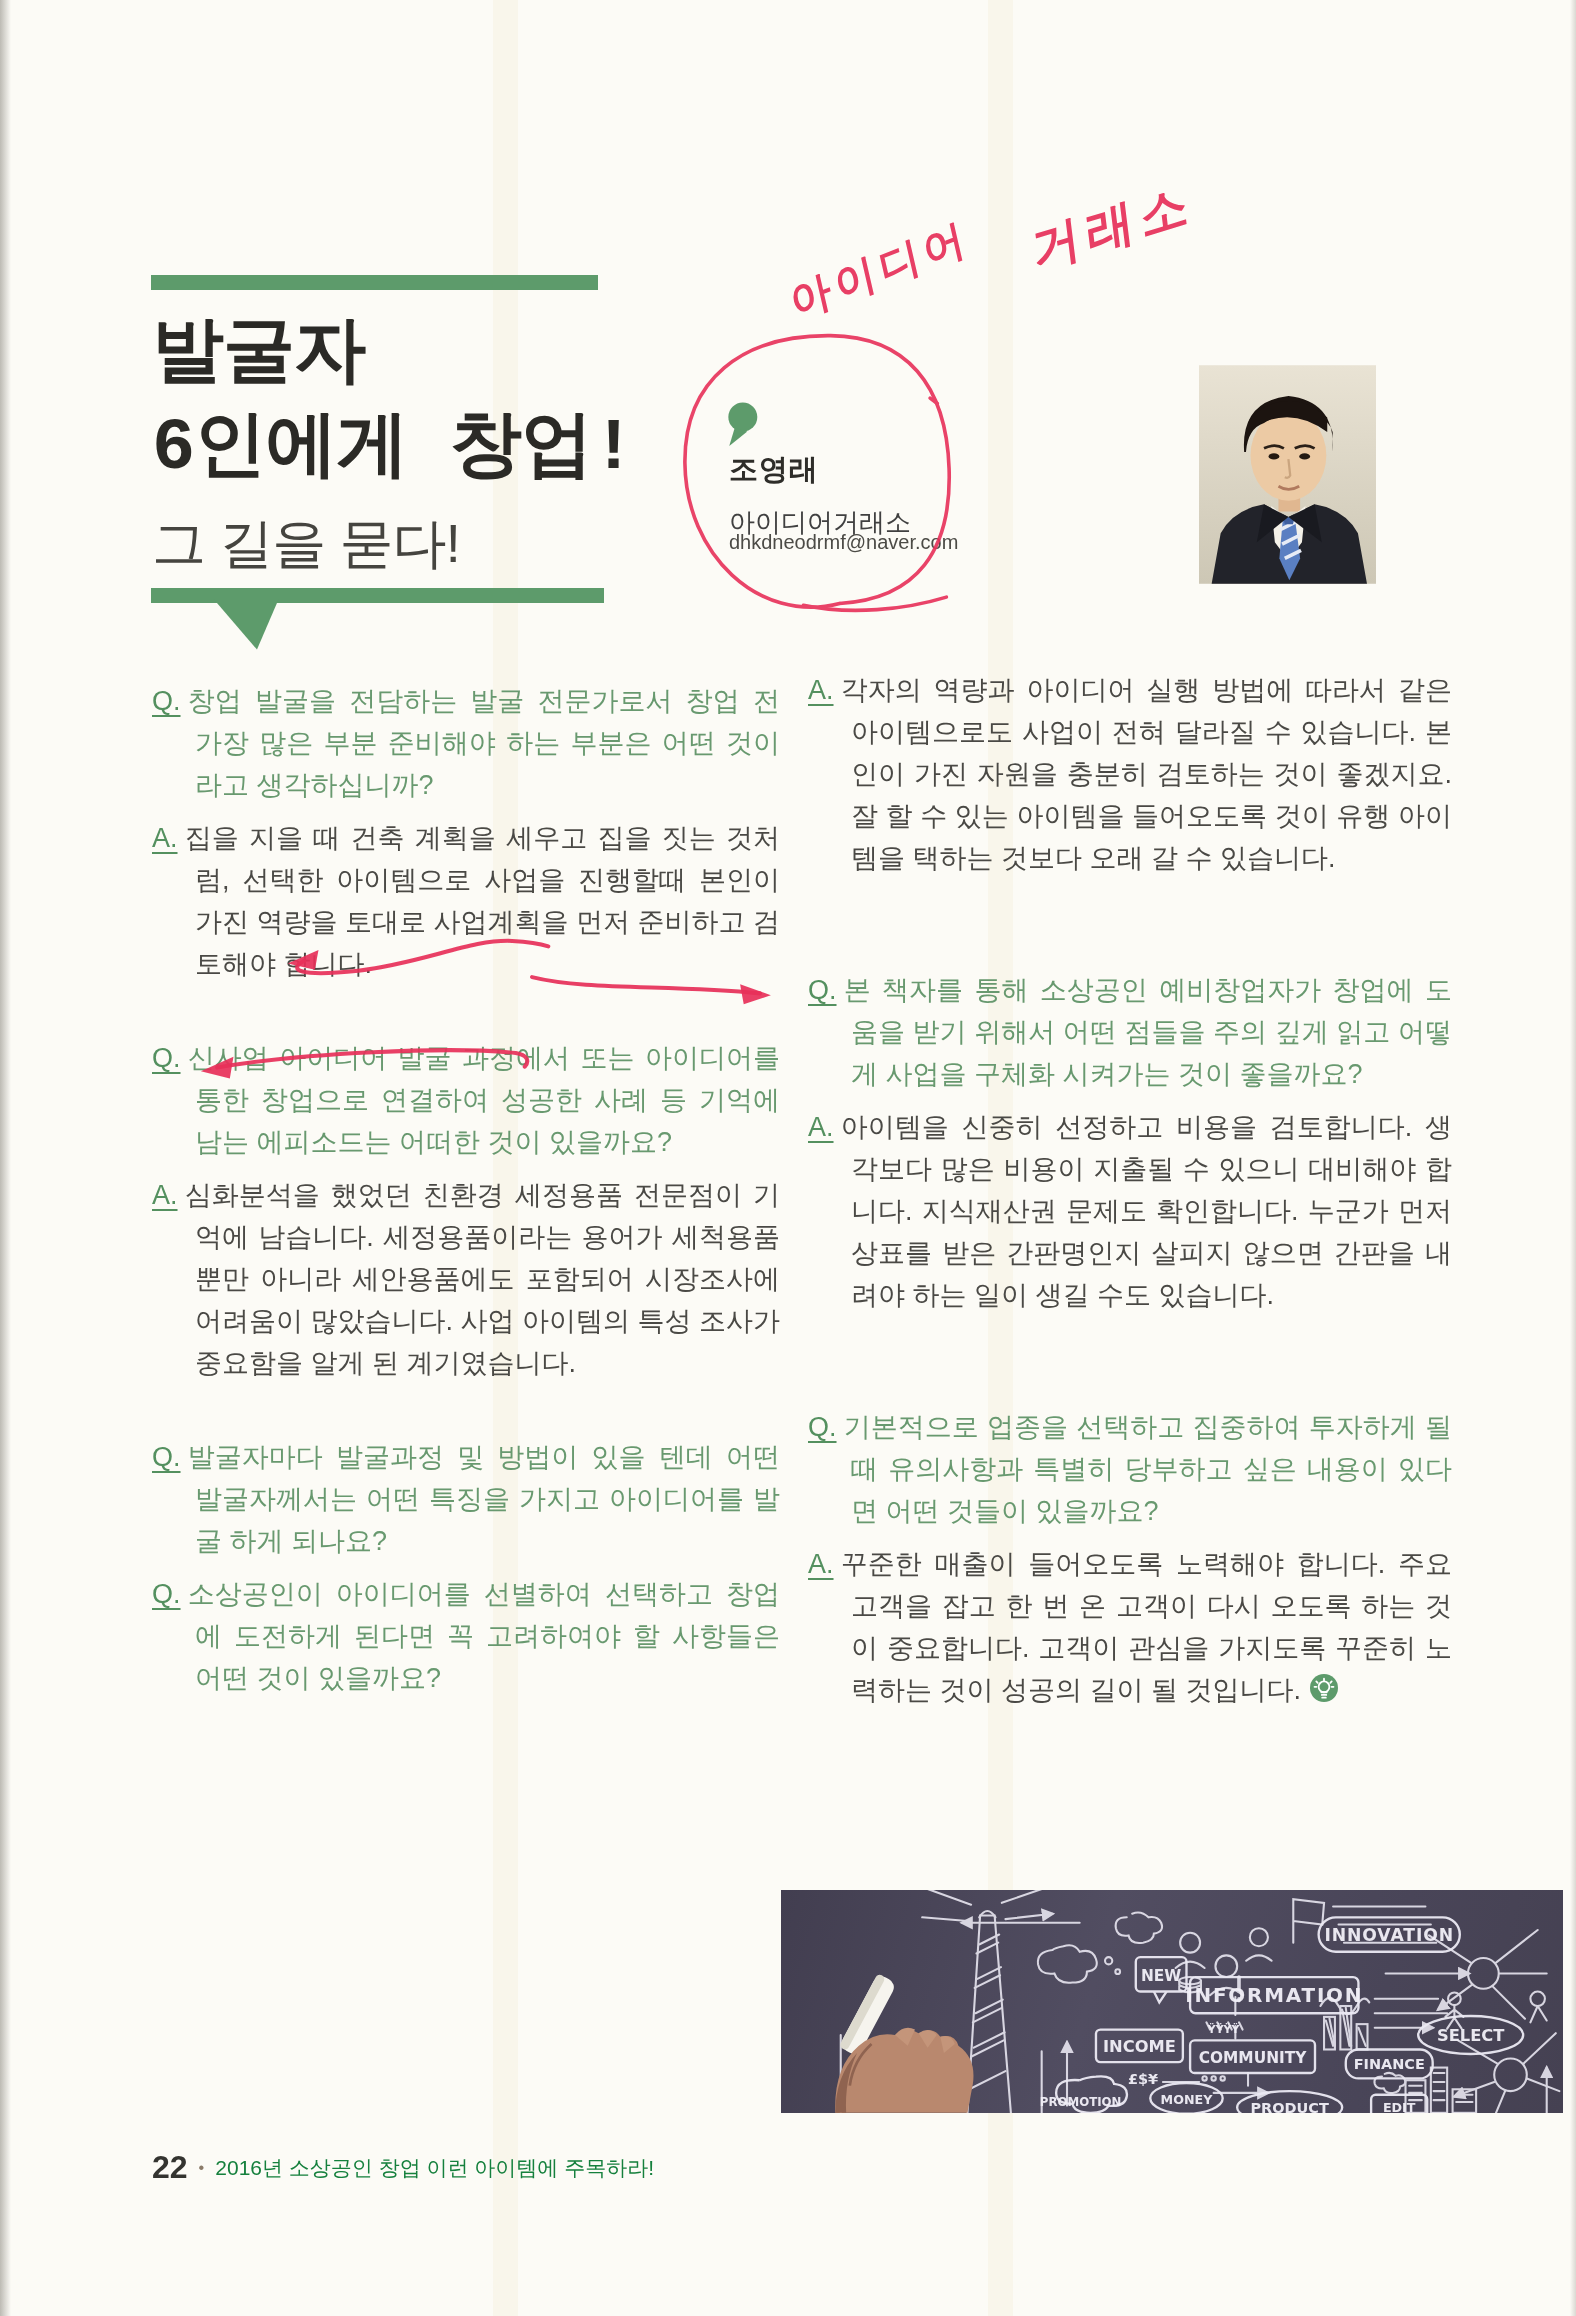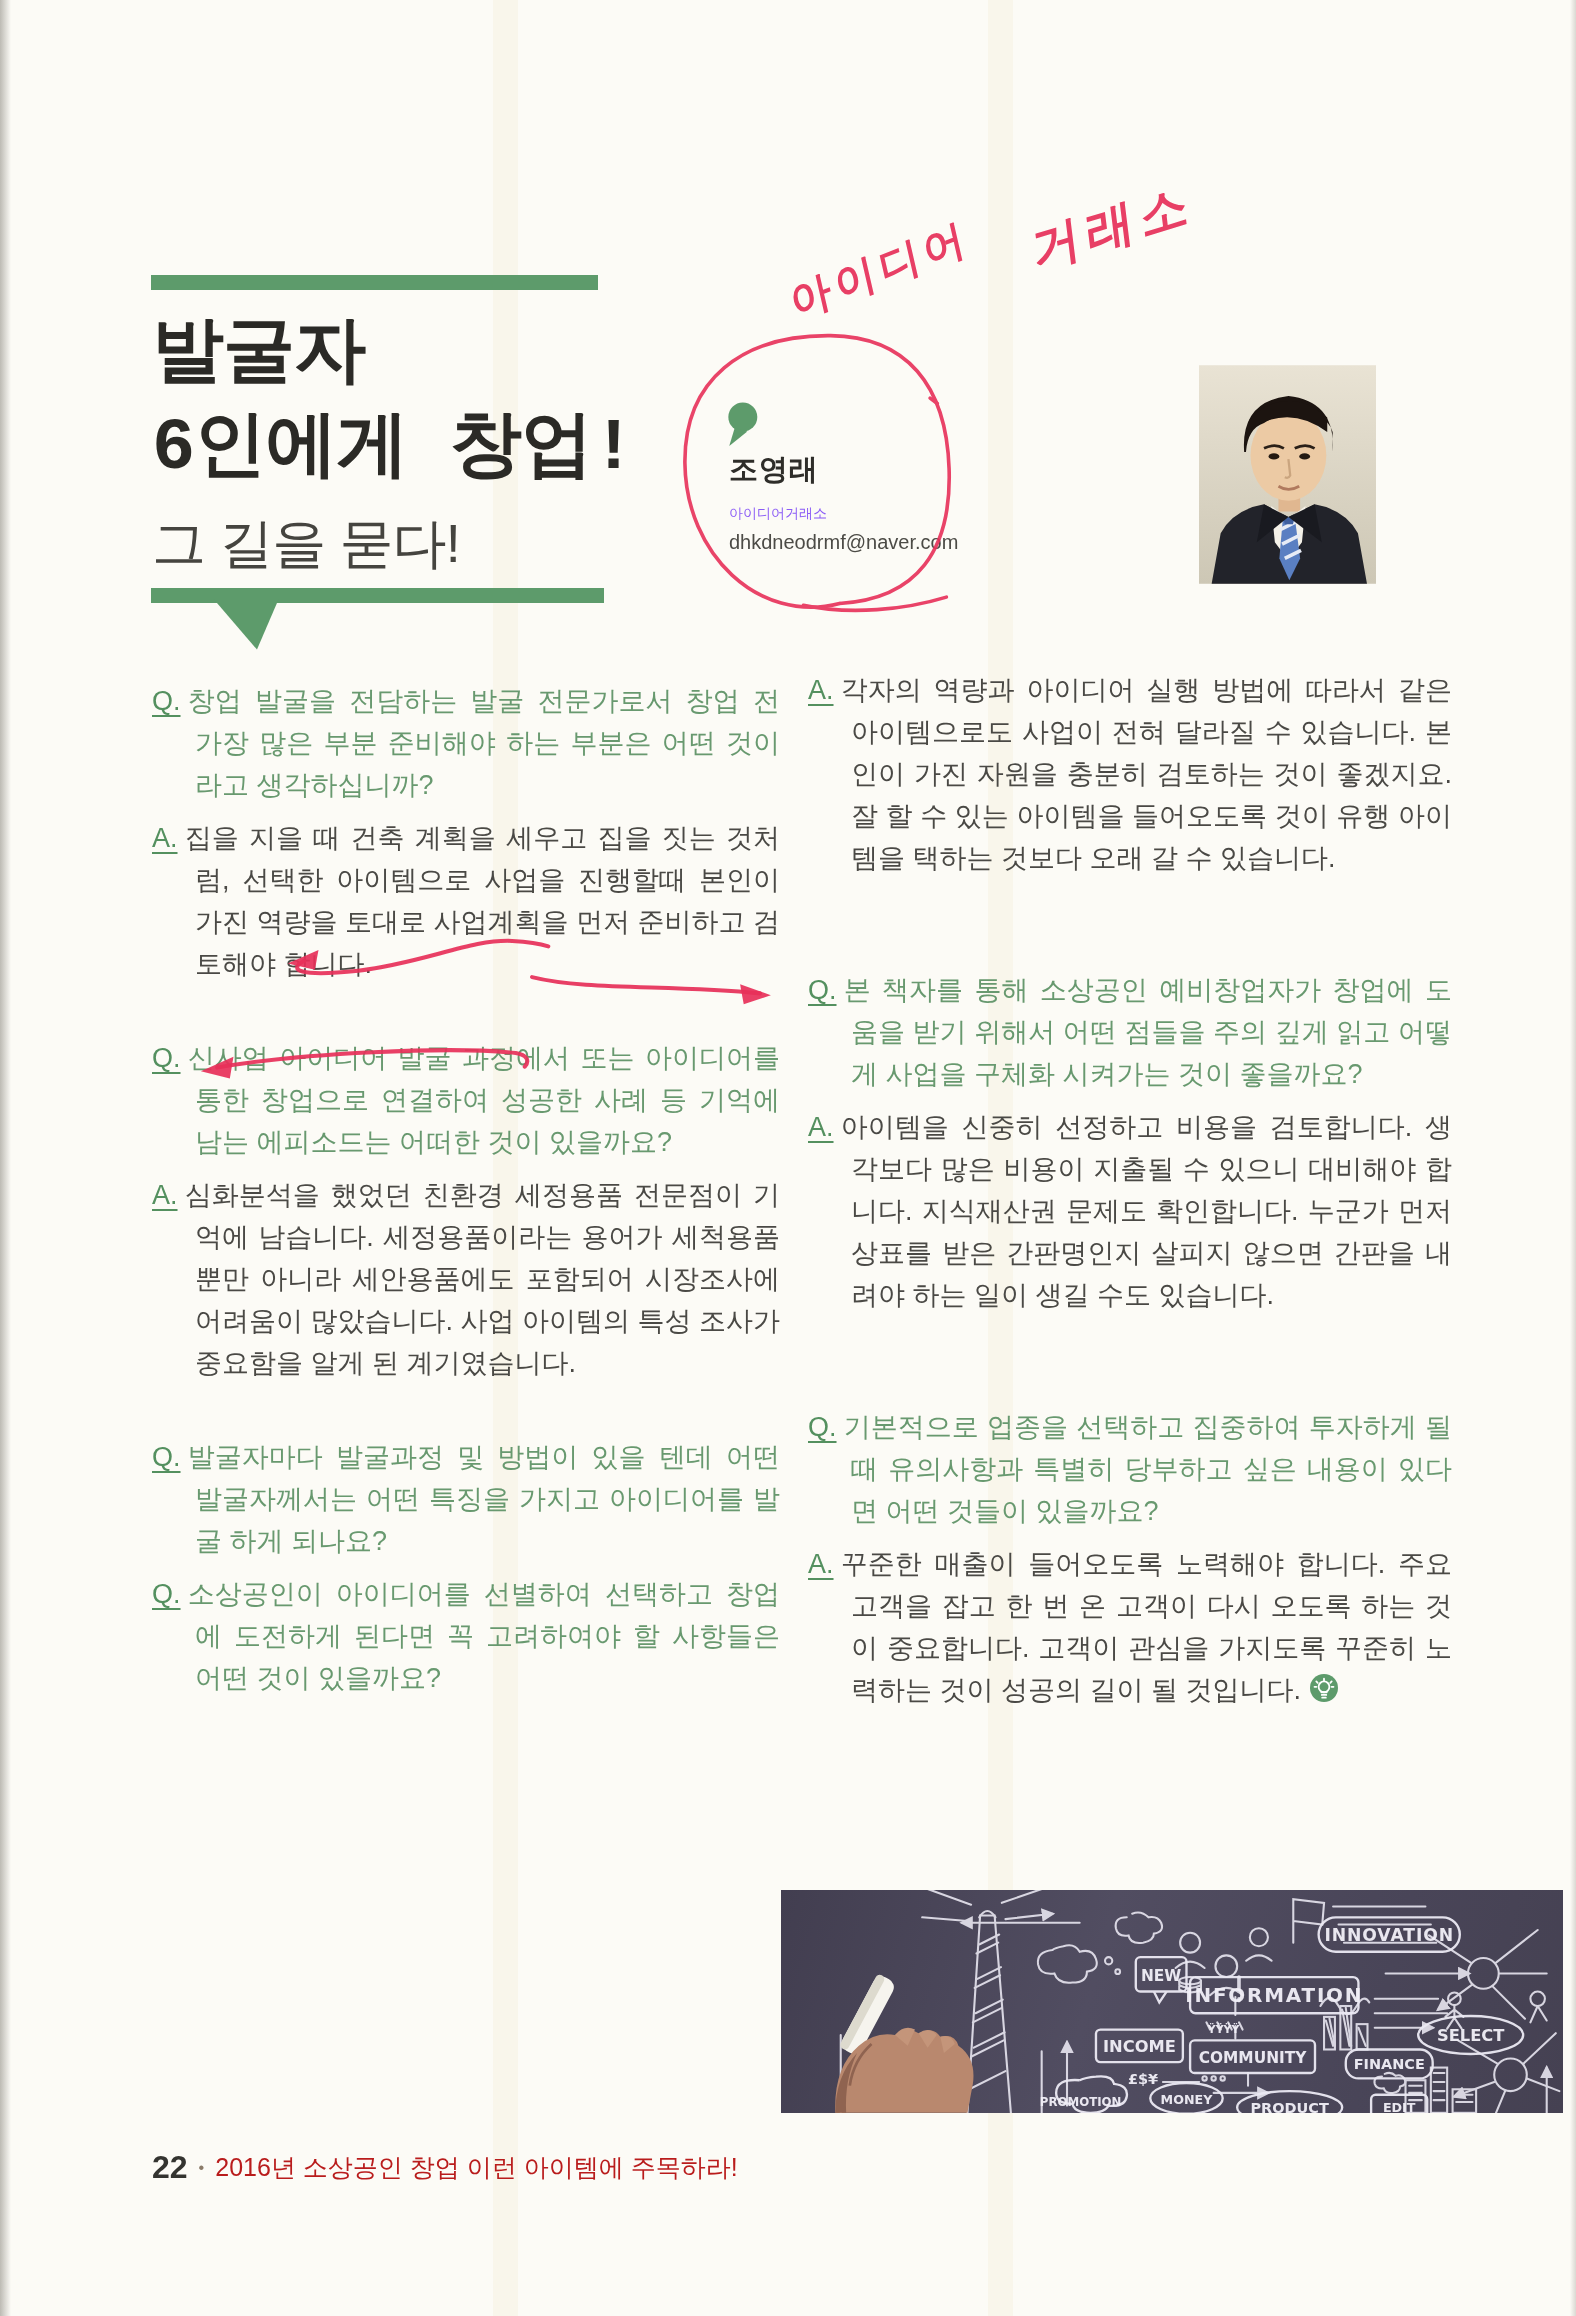--- a/index.html
+++ b/index.html
@@ -17,21 +17,21 @@
   .streak.s1{left:493px}.streak.s2{left:988px}
   
   .bar{position:absolute;background:#5d9b6b;}
   .bar-top{left:151px;top:275px;width:447px;height:15.4px;}
   .bar-bottom{left:151px;top:588px;width:453px;height:15.4px;}
   .title{position:absolute;left:152px;top:308px;line-height:94px;letter-spacing:-0.9px;}
   .title .t-bold{font-size:72px;font-weight:700;color:#2b2a26;font-family:Liberation Mono, monospace;}
   .title .t-light{font-size:54px;font-weight:400;color:#45443f;}
   
   .i-name{position:absolute;left:729px;top:450px;font-size:29px;font-weight:700;color:#2e2d29;letter-spacing:0.9px;}
-  .i-aff{position:absolute;left:729px;top:505px;font-size:14px;color:#8b5cf6;}
+  .i-aff{position:absolute;left:729px;top:505px;font-size:26px;color:#404040;}
   .i-mail{position:absolute;left:729px;top:531px;font-size:20px;color:#4c4b46;}
   
   .hand-note{position:absolute;color:#e73059;font-weight:700;opacity:.92;}
   .hw1{left:785px;top:242px;font-size:42px;transform:rotate(-21deg) skewX(-8deg);letter-spacing:5.4px;}
   .hw2{left:1029px;top:194px;font-size:49px;transform:rotate(-17deg) skewX(-10deg);letter-spacing:7.2px;}
   
   .photo{position:absolute;left:1199px;top:365px;width:177px;height:219px;}
   
   .col{position:absolute;font-size:27px;line-height:42px;text-align:justify;color:#4a4945;}
   .col-left{left:152px;top:680px;width:628px;}
@@ -41,21 +41,21 @@
   p.a{color:#4a4945;}
   .col-left p.a{margin-bottom:52px;}
   .col-right p.a{margin-bottom:90px;}
   .marker{color:#54905f;text-decoration:underline;text-decoration-thickness:1.8px;text-underline-offset:5.4px;margin-right:7.2px;}
   .endicon{display:inline-block;width:28px;height:28px;border-radius:50%;background:#5d9b6b;
     vertical-align:-5.4px;margin-left:9px;text-indent:0;}
   
   .footer{position:absolute;left:152px;top:2149px;display:flex;align-items:center;gap:11px;}
   .pgnum{font-size:32px;font-weight:700;color:#343430;}
   .pgsep{font-size:16.3px;color:#8b7b69;}
-  .pgtxt{font-size:25px;color:#b91c1c;}
+  .pgtxt{font-size:21px;color:#15803d;}
   
   .board{position:absolute;left:781px;top:1890px;width:782px;height:223px;overflow:hidden;
     background:linear-gradient(105deg,#423e50 0%,#514d61 40%,#494558 75%,#454152 100%);}
   .overlay{position:absolute;left:0;top:0;pointer-events:none;}
 </style>
 </head>
 <body>
 
 <div class="page">
 

